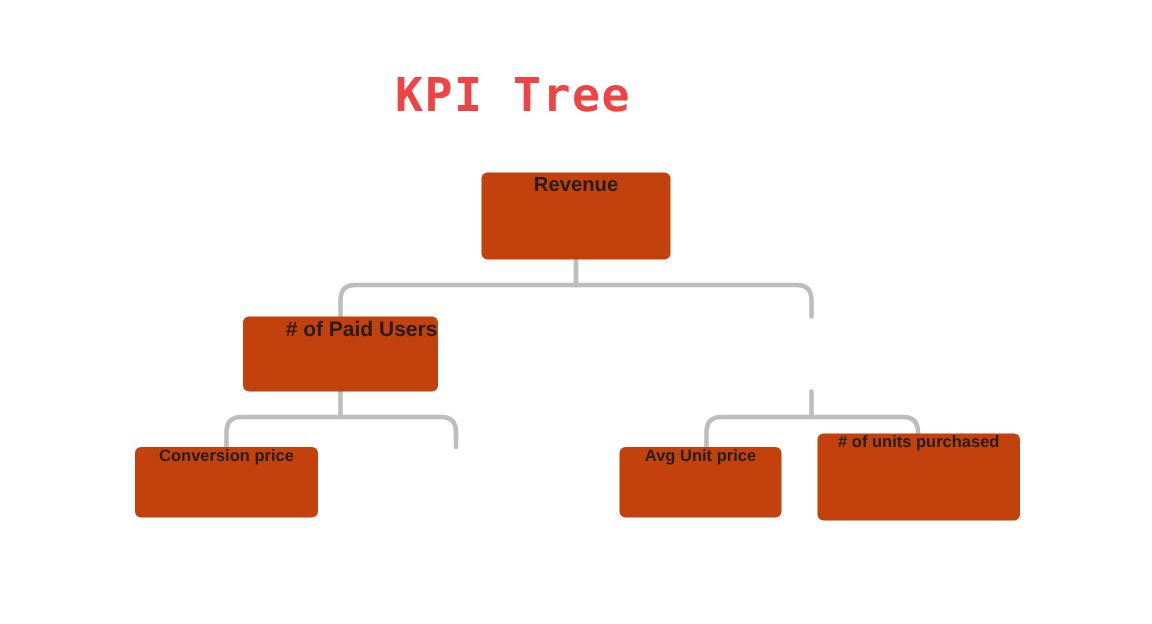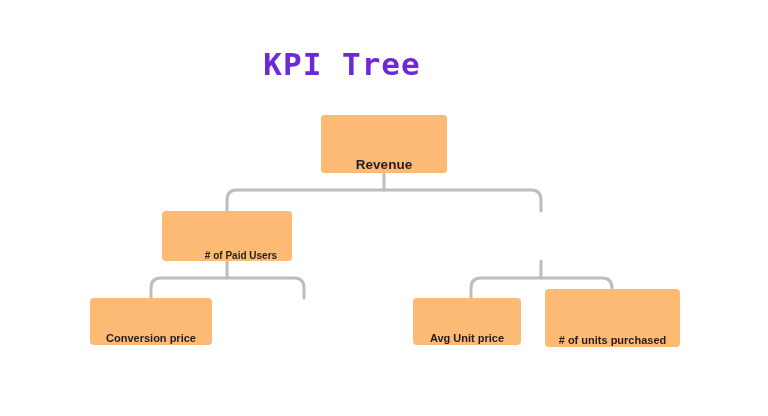--- a/index.html
+++ b/index.html
@@ -22,49 +22,49 @@
   #title {
     position: absolute;
     left: 0;
     top: 46px;
     width: 684px;
     text-align: center;
     font-family: "DejaVu Sans Mono", "Liberation Mono", monospace;
     font-size: 31px;
     font-weight: bold;
     letter-spacing: 1px;
-    color: #6d28d9;
+    color: #ef4444;
     white-space: nowrap;
   }
   .node {
     position: absolute;
-    background: #fdba74;
+    background: #c2410c;
     border-radius: 4px;
     display: flex;
     flex-direction: column;
     align-items: center;
-    justify-content: flex-end;
+    justify-content: flex-start;
     box-sizing: border-box;
     text-align: center;
   }
   .node .label {
     color: #231f20;
     font-weight: bold;
     line-height: 1.15;
   }
   .node .sublabel {
     color: #231f20;
     font-size: 6.5px;
     font-weight: normal;
     line-height: 1.2;
     margin-top: 2px;
     white-space: nowrap;
   }
   .lvl1 .label { font-size: 13.5px; }
-  .lvl2 .label { font-size: 10px; margin-left: 28px; }
+  .lvl2 .label { font-size: 14px; margin-left: 28px; }
   .lvl3 .label { font-size: 11px; }
 
   #links {
     position: absolute;
     left: 0;
     top: 0;
     width: 768px;
     height: 416px;
     pointer-events: none;
   }

